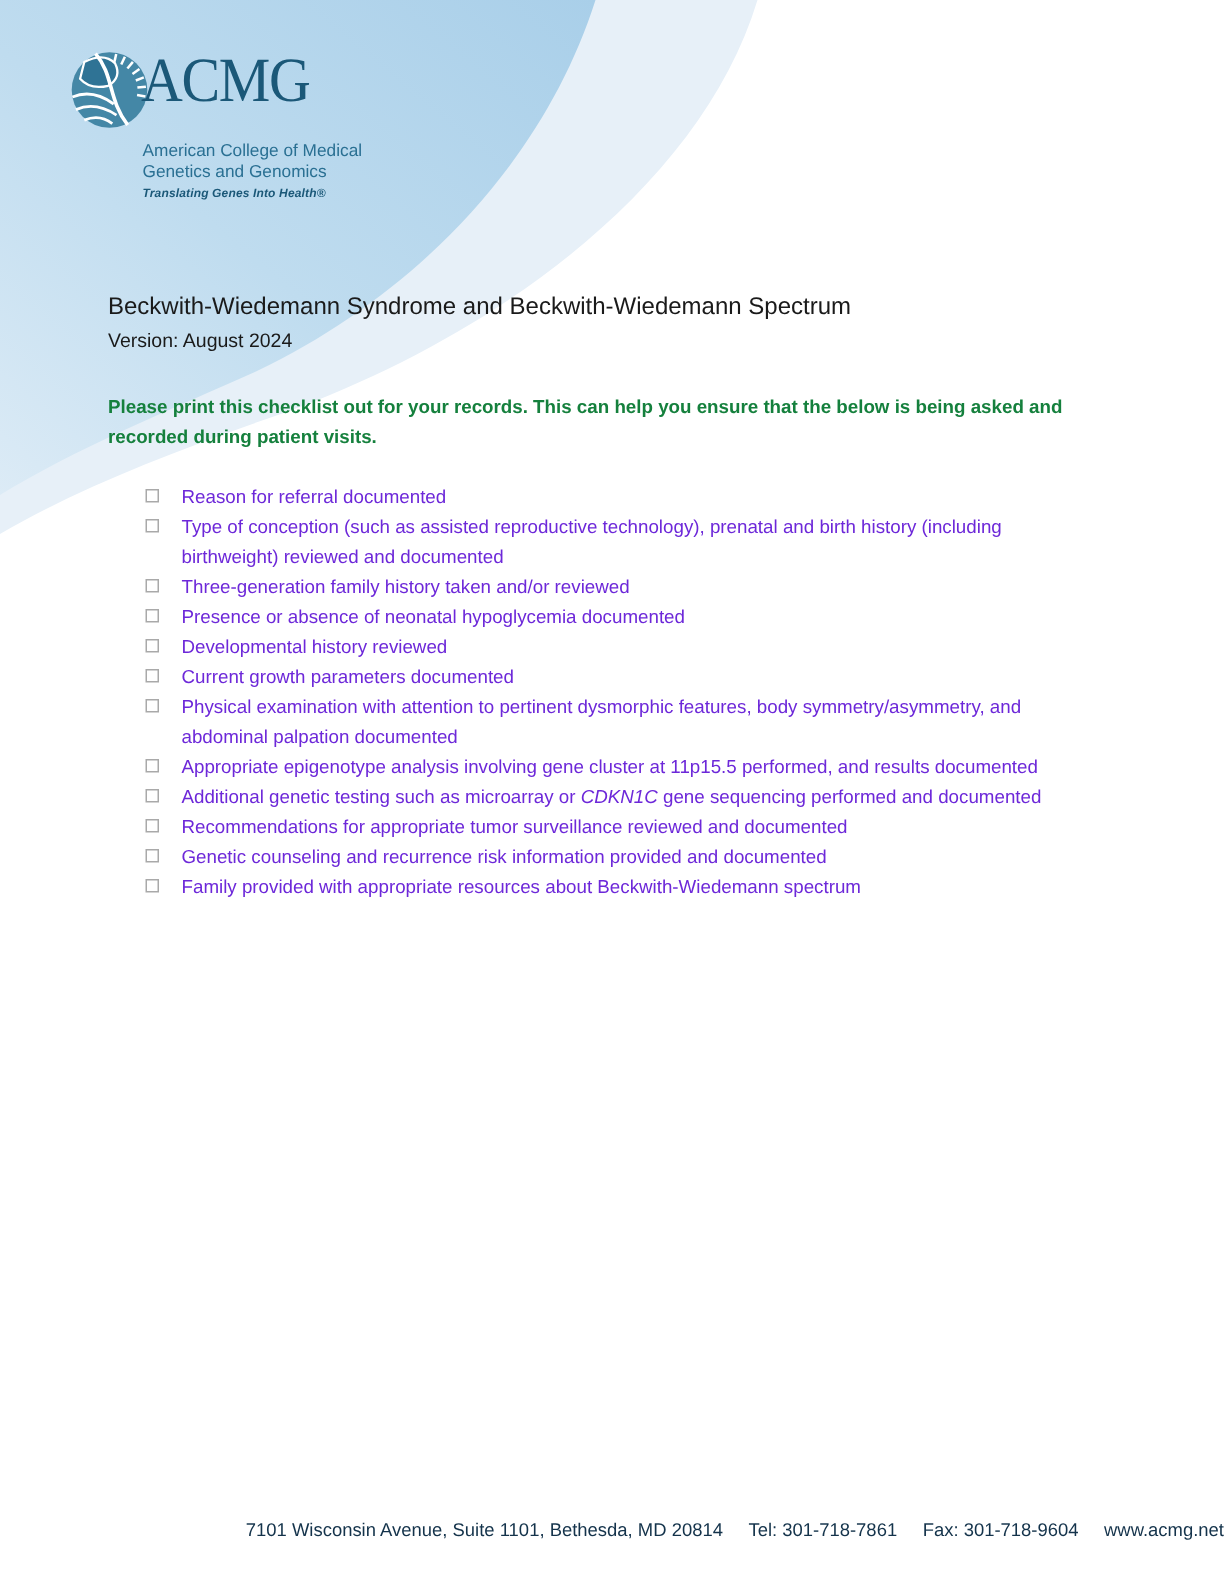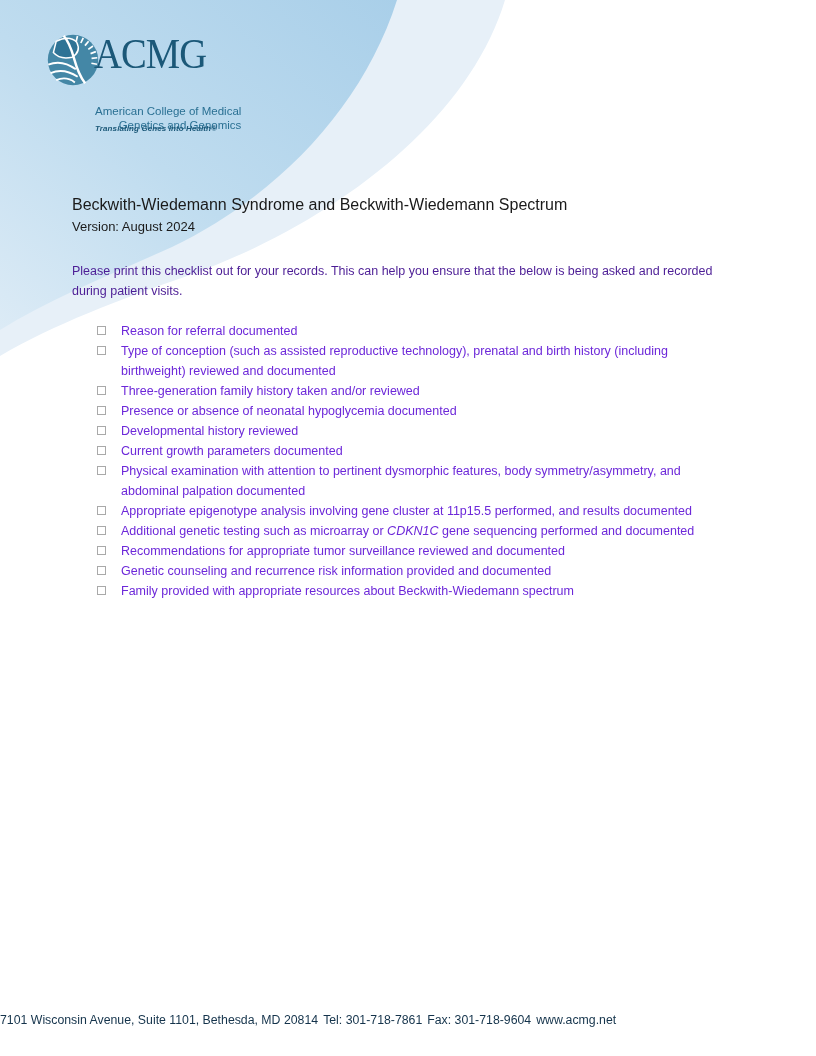--- a/index.html
+++ b/index.html
@@ -40,25 +40,24 @@
     font-size: 42px;
     line-height: 42px;
     font-weight: 400;
     color: #1b5878;
     letter-spacing: -1px;
     transform: scaleX(0.92);
     transform-origin: left top;
   }
   .logo-org {
     position: absolute;
-    left: 50px; top: 74px;
+    left: 50px; top: 64px;
     font-size: 11.5px;
     line-height: 14px;
     color: #2a7093;
-    text-align: right;
   }
   .logo-tagline {
     position: absolute;
     left: 50px; top: 94px;
     font-size: 8px;
     font-weight: bold;
     font-style: italic;
     color: #1b5878;
     letter-spacing: 0.1px;
   }
@@ -78,21 +77,22 @@
     color: #1a1a1a;
   }
 
   
   .intro {
     position: absolute;
     left: 72px; top: 261px;
     width: 668px;
     font-size: 12.5px;
     line-height: 20px;
-    color: #4c1d95;
+    color: #15803d;
+    font-weight: bold;
   }
 
   
   .checklist {
     position: absolute;
     left: 97px; top: 321px;
     width: 640px;
     list-style: none;
   }
   .check-item {
@@ -112,22 +112,22 @@
   }
   .item-text { width: 580px; }
   .item-text em { font-style: italic; }
 
   
   .footer {
     position: absolute;
     left: 0; top: 1011px;
     width: 816px;
     display: flex;
-    justify-content: flex-start;
-    gap: 5px;
+    justify-content: flex-end;
+    gap: 17px;
     font-size: 12.3px;
     line-height: 18px;
     color: #14334b;
     white-space: nowrap;
   }
   .footer .site { font-weight: normal; }
 </style>
 </head>
 <body>
 

